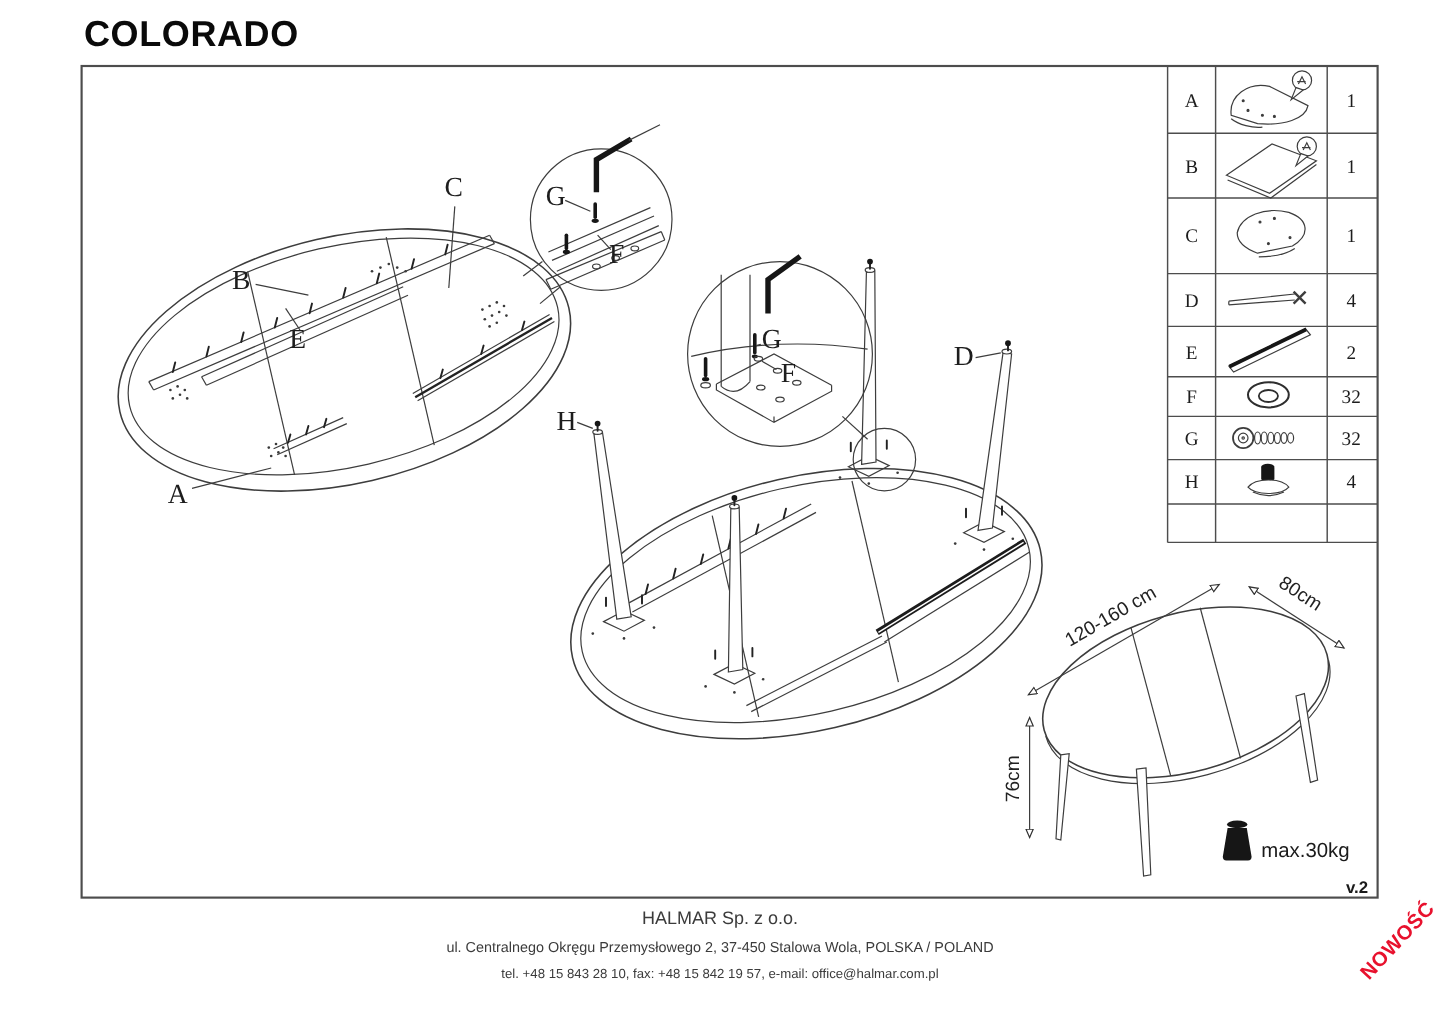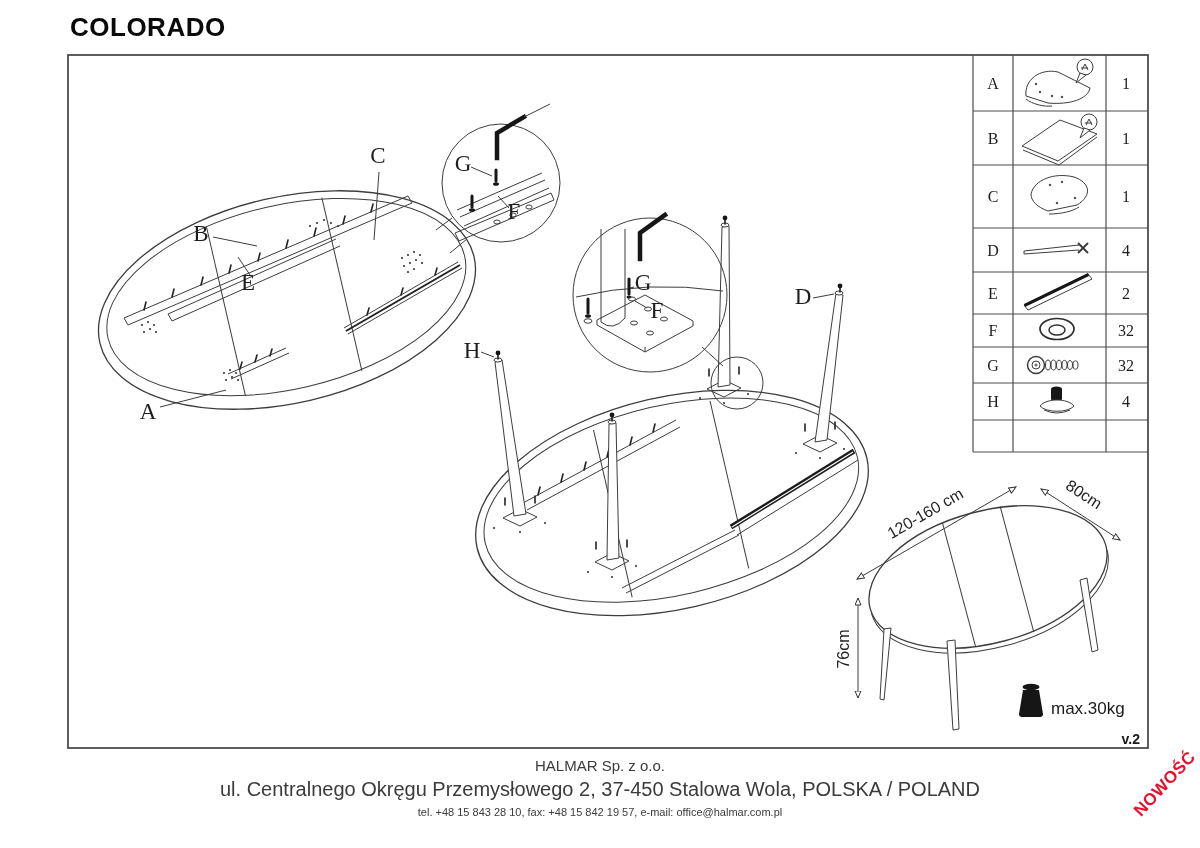--- a/index.html
+++ b/index.html
@@ -1,23 +1,23 @@
 <!DOCTYPE html>
 <html><head>
 <meta charset="utf-8">
 <style>
   html,body{margin:0;padding:0;background:#fff;}
   .page{position:relative;width:1200px;height:848px;background:#fff;overflow:hidden;
         font-family:"Liberation Sans",sans-serif;}
-  .title{position:absolute;left:70px;top:12px;font-size:26px;font-weight:bold;
+  .title{position:absolute;left:70px;top:12px;font-size:30px;font-weight:bold;
          letter-spacing:.5px;color:#0a0a0a;}
   .diagram-svg{position:absolute;left:0;top:0;}
   .footer{position:absolute;top:754px;left:0;width:100%;text-align:center;color:#3b3b3b;}
   .footer .l1{font-size:15px;line-height:24px;text-align:center;}
-  .footer .l2{font-size:20px;line-height:23px;}
+  .footer .l2{font-size:12px;line-height:23px;}
   .footer .l3{font-size:11px;line-height:23px;}
   .badge{position:absolute;left:1126px;top:774px;width:90px;color:#e8112d;
          font-size:17px;font-weight:bold;letter-spacing:.5px;
          transform:rotate(-47deg);transform-origin:40px 12px;}
   
   .ln{fill:none;stroke:#3d3d3d;stroke-width:1;}
   .ln2{fill:none;stroke:#3d3d3d;stroke-width:1.3;}
   .grid{fill:none;stroke:#4d4d4d;stroke-width:1.2;}
   .border{fill:none;stroke:#4d4d4d;stroke-width:1.8;}
   .blk{fill:#161616;stroke:none;}

